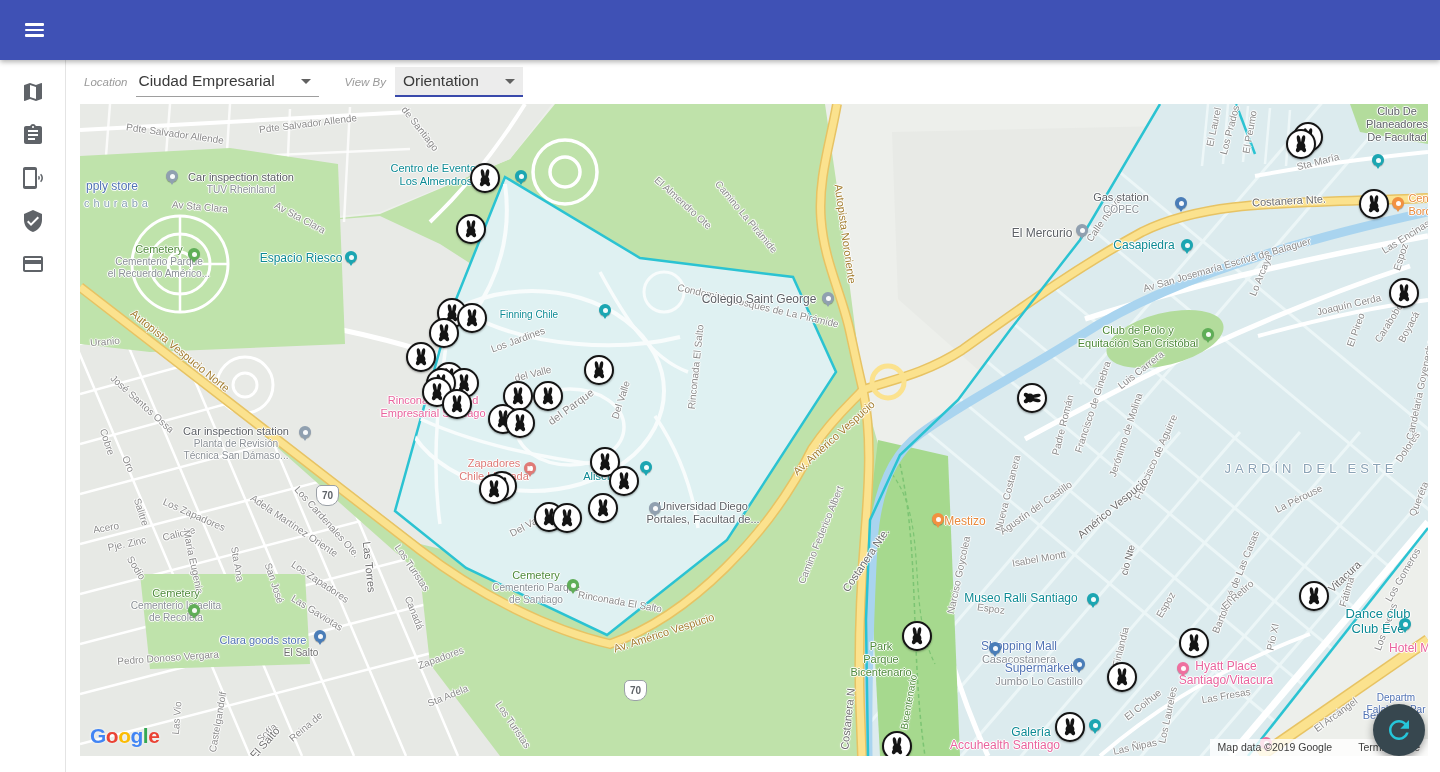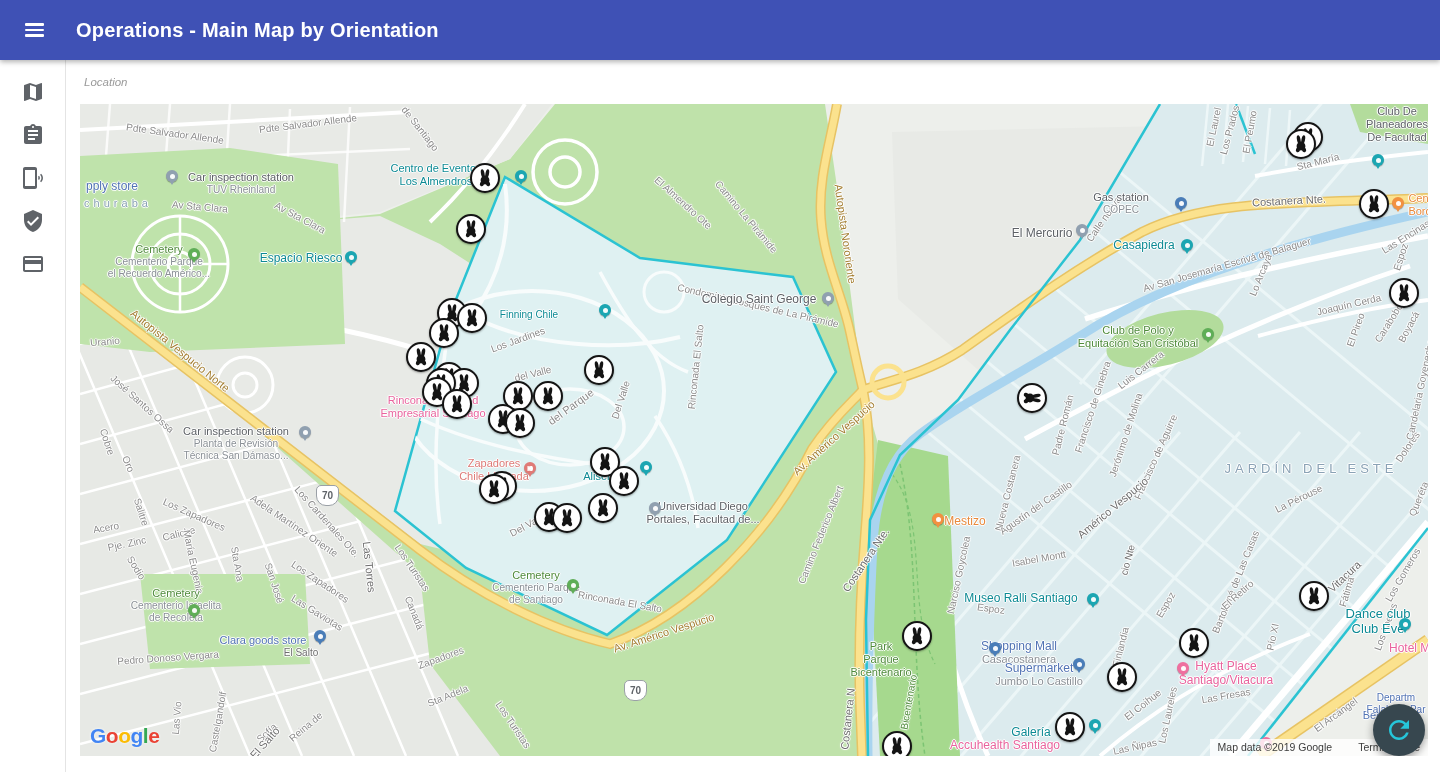--- a/index.html
+++ b/index.html
@@ -92,21 +92,20 @@
 </style>
 </head>
 <body>
 
 <header class="app-header">
   <button class="hamburger">
       <span></span>
       <span></span>
       <span></span>
     </button>
-  <div class="app-title">Operations - Main Map by Orientation</div>
 </header>
 
 <div class="app-body">
   <nav class="side-nav" id="side-nav">
       <button>
         <svg width="24" height="24" viewBox="0 0 24 24">
           <path d="M20.5 3l-.16.03L15 5.1 9 3 3.36 4.9c-.21.07-.36.25-.36.48V20.5c0 .28.22.5.5.5l.16-.03L9 18.9l6 2.1 5.64-1.9c.21-.07.36-.25.36-.48V3.5c0-.28-.22-.5-.5-.5zM15 19l-6-2.11V5l6 2.11V19z"></path>
         </svg>
       </button>
       <button>
@@ -127,20 +126,33 @@
       <button>
         <svg width="24" height="24" viewBox="0 0 24 24">
           <path d="M20 4H4c-1.11 0-1.99.89-1.99 2L2 18c0 1.11.89 2 2 2h16c1.11 0 2-.89 2-2V6c0-1.11-.89-2-2-2zm0 14H4v-6h16v6zm0-10H4V6h16v2z"></path>
         </svg>
       </button>
     </nav>
 
   <div class="main-col">
     <div class="toolbar">
       <span class="tb-label">Location</span>
+      <div class="tb-select">
+        <span class="val">Ciudad Empresarial</span>
+        <span class="caret"></span>
+        <span class="uline"></span>
+      </div>
+      <div class="viewby-group">
+        <span class="tb-label">View By</span>
+        <div class="tb-select focused">
+          <span class="val">Orientation</span>
+          <span class="caret"></span>
+          <span class="uline"></span>
+        </div>
+      </div>
     </div>
 
     <div class="map-wrap">
       <svg class="map-svg" viewBox="0 0 1348 652" preserveAspectRatio="none">
         <defs>
           <clipPath id="swclip">
               <polygon points="0,185 340,446 530,542 452,652 0,652"></polygon>
             </clipPath>
           <clipPath id="eclip">
               <polygon points="1080,0 1348,0 1348,424 1168,652 786,652 788,516 790,416 820,351 878,296 930,226 1000,136"></polygon>

